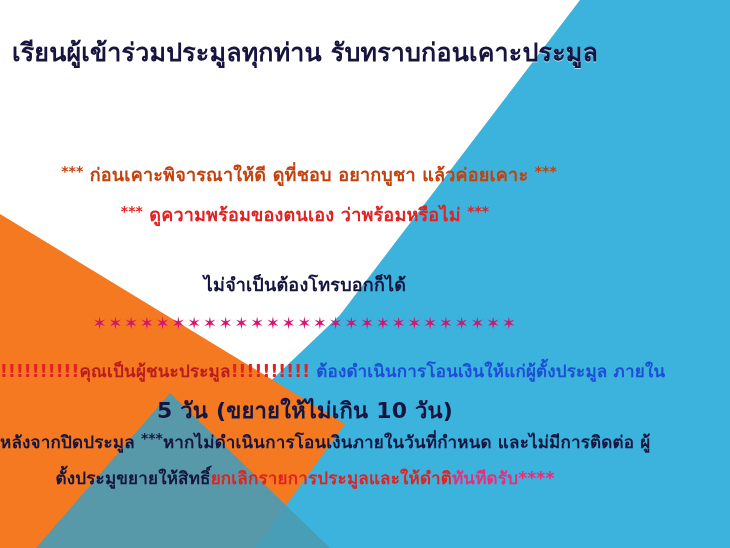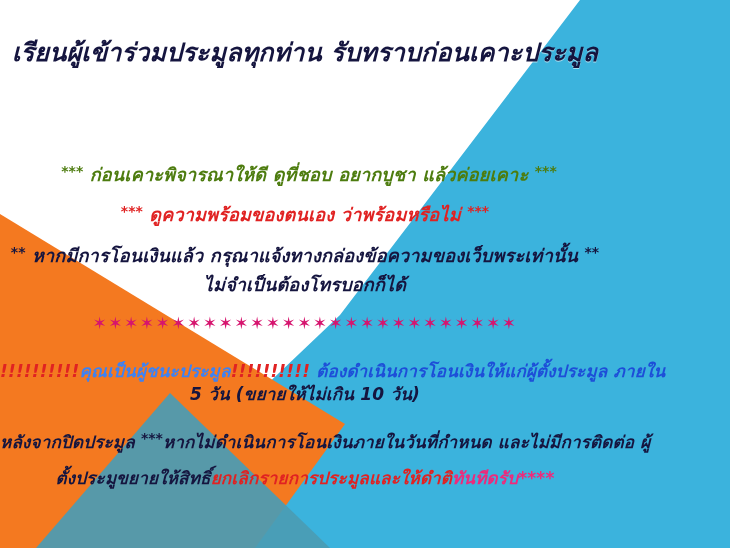--- a/index.html
+++ b/index.html
@@ -14,54 +14,53 @@
 
   
   #bg{position:absolute;inset:0;width:730px;height:548px;}
 
   
   #content{
     position:absolute;inset:0;
     width:610px;height:548px;
     text-align:center;
     z-index:5;
-    font-style:italic;
   }
 
   .line{
     position:absolute;
     left:0;right:0;
     text-align:center;
     white-space:nowrap;
     font-weight:bold;
     letter-spacing:.2px;
   }
 
   .title{
     font-size:25px;
     color:#15153f;
     top:32px;
     text-shadow:0 1px 0 rgba(255,255,255,.55);
   }
 
   .l1{ font-size:18px; color:#e02222; top:124px; }
-  .l2{ font-size:18px; color:#4d7c0f; top:160px;margin-left:8px; }
+  .l2{ font-size:18px; color:#c2410c; top:160px;margin-left:8px; }
   .l3{ font-size:18px; color:#e02222; top:200px; }
   .l4{ font-size:18px; color:#15153f; top:241px; }
   .l5{ font-size:18px; color:#15153f; top:270px; }
 
   .sep{ font-size:17px; color:#d6146e; top:313px; letter-spacing:1.5px; }
 
   .l6{ font-size:17px; top:357px; }
-  .l7{ font-size:17px; color:#15153f; top:380px; }
+  .l7{ font-size:22px; color:#15153f; top:393px; }
   .l8{ font-size:17px; color:#15153f; top:428px; }
   .l9{ font-size:17px; color:#15153f; top:464px; }
 
   .red{ color:#e02222; }
-  .purple{ color:#3b82f6; }
+  .purple{ color:#b91c1c; }
   .navy{ color:#1d4ed8; }
   .pink{ color:#ee2a7b; }
 
   .stars{ font-size:14px; vertical-align:.35em; letter-spacing:0px; }
 </style>
 </head>
 <body>
 
 <div id="poster">
 
@@ -88,25 +87,20 @@
       <span>ก่อนเคาะพิจารณาให้ดี ดูที่ชอบ อยากบูชา แล้วค่อยเคาะ</span>
       <span class="stars">***</span>
     </div>
 
     <div class="line l3">
       <span class="stars">***</span>
       <span>ดูความพร้อมของตนเอง ว่าพร้อมหรือไม่</span>
       <span class="stars">***</span>
     </div>
 
-    <div class="line l4">
-      <span class="stars">**</span>
-      <span>หากมีการโอนเงินแล้ว  กรุณาแจ้งทางกล่องข้อความของเว็บพระเท่านั้น</span>
-      <span class="stars">**</span>
-    </div>
 
     <div class="line l5">ไม่จำเป็นต้องโทรบอกก็ได้</div>
 
     <div class="line sep">✶✶✶✶✶✶✶✶✶✶✶✶✶✶✶✶✶✶✶✶✶✶✶✶✶✶✶</div>
 
     <div class="line l6">
       <span class="red">!!!!!!!!!!</span><span class="purple">คุณเป็นผู้ชนะประมูล</span><span class="red">!!!!!!!!!!</span><span class="navy"> ต้องดำเนินการโอนเงินให้แก่ผู้ตั้งประมูล ภายใน</span>
     </div>
 
     <div class="line l7">5 วัน (ขยายให้ไม่เกิน 10 วัน)</div>

